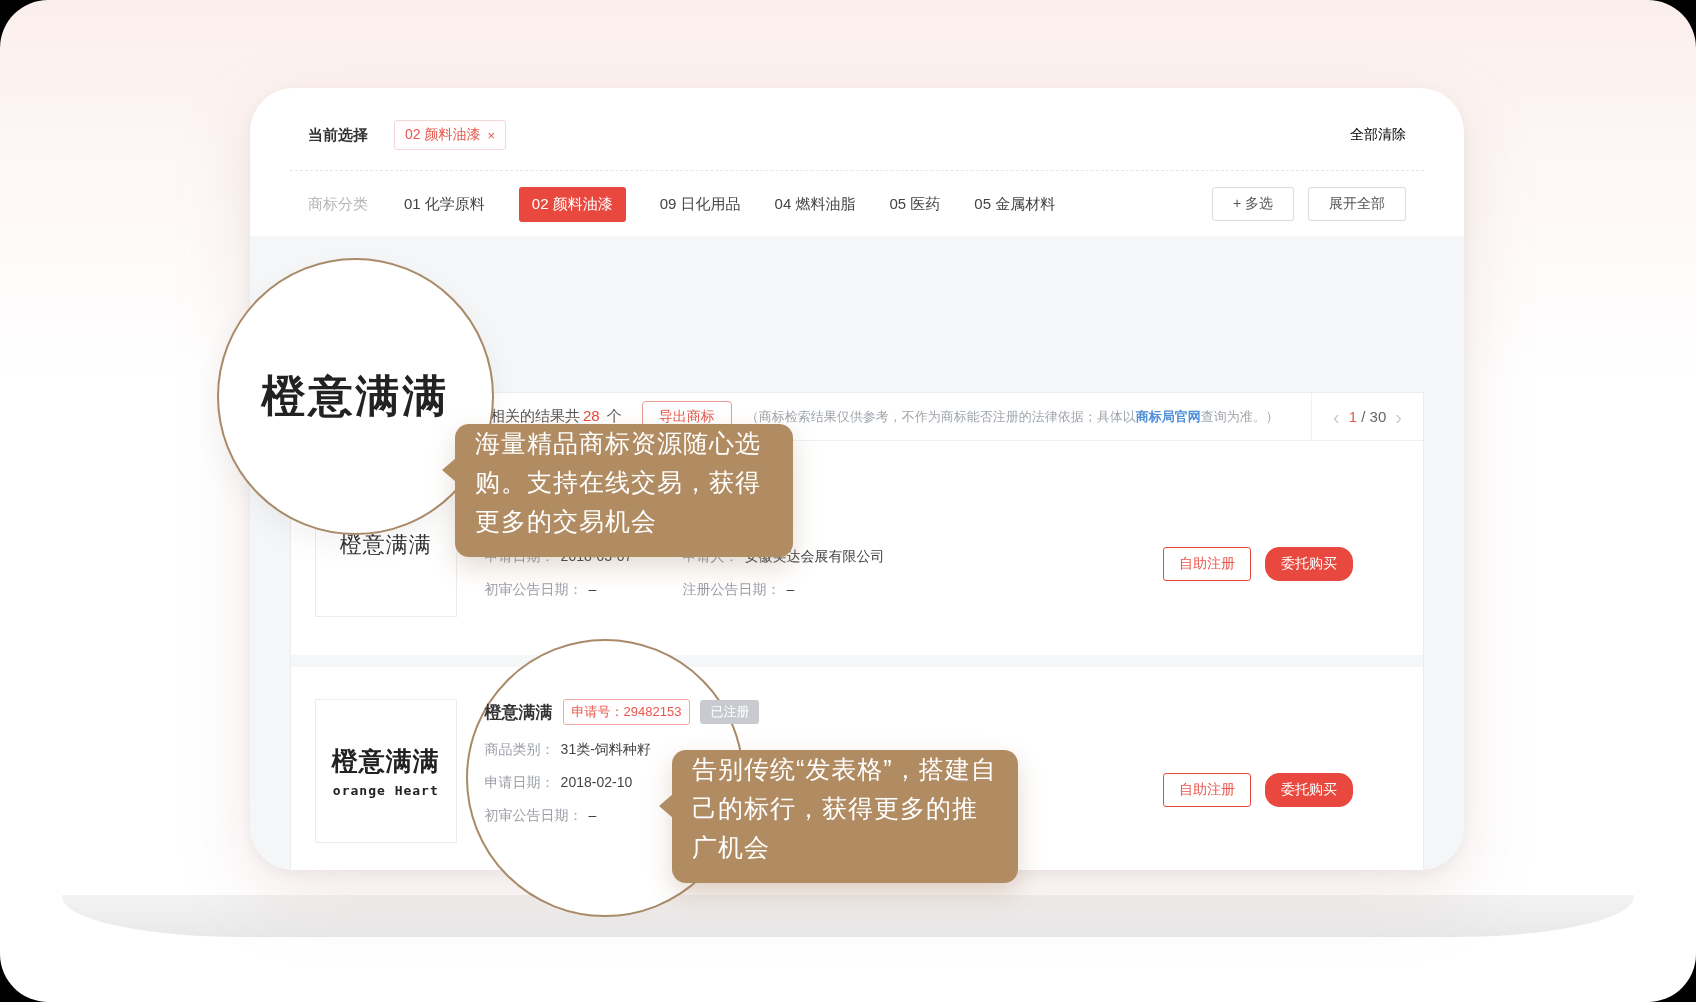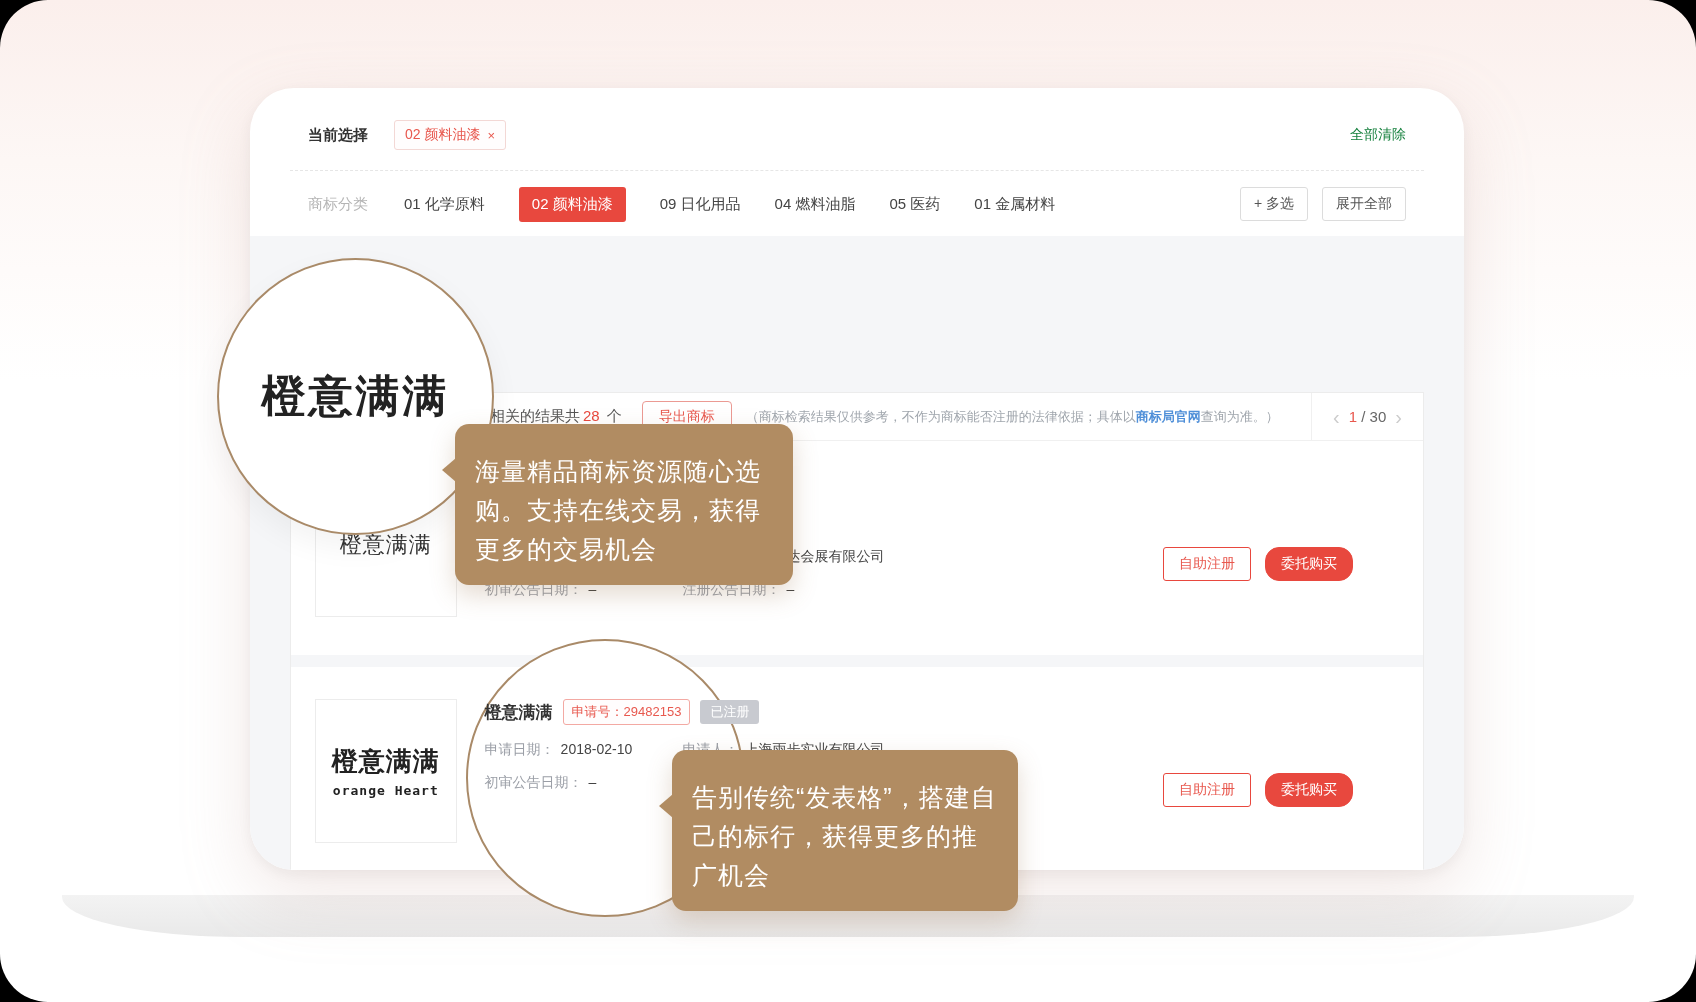--- a/index.html
+++ b/index.html
@@ -18,31 +18,31 @@
             background:#fff; border-radius:44px; overflow:hidden;
             box-shadow:0 24px 70px rgba(190,150,140,.22), 0 4px 14px rgba(0,0,0,.05); }
 
   .filter-row { position:absolute; left:58px; right:58px; top:30px; height:34px;
                 display:flex; align-items:center; }
   .cur-label { font-size:15px; font-weight:600; color:#333; }
   .chip { margin-left:26px; display:inline-flex; align-items:center; gap:7px;
           border:1px solid #f3d8d5; background:#fffdfd; color:#e8584e;
           font-size:14px; padding:5px 10px; border-radius:3px; }
   .chip-x { font-size:13px; cursor:pointer; }
-  .clear-all { margin-left:auto; font-size:14px; color:#15803d; cursor:pointer; }
+  .clear-all { margin-left:auto; font-size:14px; color:#000000; cursor:pointer; }
   .dashed { position:absolute; left:40px; right:40px; top:82px; border-top:1px dashed #e6e6e6; }
 
   .cat-row { position:absolute; left:58px; right:58px; top:98px; height:36px;
              display:flex; align-items:center; }
   .cat-label { font-size:15px; color:#b5b5b5; margin-right:36px; }
   .cat-item { font-size:15px; color:#444; margin-right:34px; cursor:pointer; white-space:nowrap; }
   .cat-item.sel { background:#e8483e; color:#fff; padding:8px 13px; border-radius:3px; }
   .cat-spacer { flex:1; }
   .cat-btn { border:1px solid #dcdcdc; background:#fff; color:#555; font-size:14px;
-             padding:7px 13px; border-radius:3px; margin-left:14px; cursor:pointer; white-space:nowrap; }
+             padding:7px 20px; border-radius:3px; margin-left:14px; cursor:pointer; white-space:nowrap; }
 
   .lower { position:absolute; left:0; right:0; top:148px; bottom:0; background:#f5f6f8; }
   .panel { position:absolute; left:40px; right:40px; top:156px; height:900px;
            background:#fff; border:1px solid #ececec; }
 
   .panel-head { display:flex; align-items:center; height:48px; border-bottom:1px solid #f0f0f0;
                 padding-left:24px; }
   .res-text { font-size:15px; color:#555; white-space:nowrap; }
   .res-count { color:#e8483e; margin:0 3px; }
   .export-btn { margin-left:20px; border:1px solid #eb9a93; color:#e8584e; background:#fff;
@@ -87,21 +87,21 @@
 
   
   .circle { position:absolute; border-radius:50%; background:#fff; border:2px solid #a98a68; }
   .circle1 { left:217px; top:258px; width:277px; height:277px; z-index:15;
              display:flex; align-items:center; justify-content:center;
              box-shadow:0 12px 30px rgba(0,0,0,.05); }
   .circle1 .big { font-size:44px; font-weight:600; color:#222; letter-spacing:3px; white-space:nowrap; }
   .circle2 { left:466px; top:639px; width:278px; height:278px; z-index:1; }
 
   .tooltip { position:absolute; z-index:20; background:#b18c62; color:#fff; border-radius:14px;
-             padding:28px 20px 16px; font-size:25px; line-height:39px; letter-spacing:1px;
+             padding:0 20px 16px; font-size:25px; line-height:39px; letter-spacing:1px;
              box-shadow:0 10px 24px rgba(150,110,70,.25); }
   .tooltip .arrow { position:absolute; left:-13px; width:0; height:0;
                     border-top:12px solid transparent; border-bottom:12px solid transparent;
                     border-right:14px solid #b18c62; }
   .tooltip1 { left:455px; top:424px; width:338px; }
   .tooltip1 .arrow { top:34px; }
   .tooltip2 { left:672px; top:750px; width:346px; }
   .tooltip2 .arrow { top:44px; }
 </style>
 </head>
@@ -122,21 +122,21 @@
     </div>
     <div class="dashed"></div>
 
     <div class="cat-row">
       <span class="cat-label">商标分类</span>
       <span class="cat-item">01 化学原料</span>
       <span class="cat-item sel">02 颜料油漆</span>
       <span class="cat-item">09 日化用品</span>
       <span class="cat-item">04 燃料油脂</span>
       <span class="cat-item">05 医药</span>
-      <span class="cat-item">01 金属材料</span>
+      <span class="cat-item">05 金属材料</span>
       <span class="cat-spacer"></span>
       <button class="cat-btn">+ 多选</button>
       <button class="cat-btn">展开全部</button>
     </div>
 
     <div class="lower">
       <div class="panel">
 
         <div class="panel-head">
           <span class="res-text"><span>当前分类检索到“橙意满满”相关的结果共</span><span class="res-count">28</span> <span>个</span></span>
@@ -179,20 +179,21 @@
             <span class="tm-text kai">橙意满满</span>
             <span class="tm-sub">orange Heart</span>
           </div>
           <div class="row-details">
             <div class="r-line1">
               <span class="tm-name">橙意满满</span>
               <span class="badge-no"><span>申请号：</span><span>29482153</span></span>
               <span class="badge-status registered">已注册</span>
             </div>
             <div class="r-grid">
+              <span class="cell span2"><span class="lb">商品类别：</span><span class="vl">31类-饲料种籽</span></span>
               <span class="cell"><span class="lb">申请日期：</span><span class="vl">2018-02-10</span></span>
               <span class="cell"><span class="lb">申请人：</span><span class="vl">上海雨步实业有限公司</span></span>
               <span class="cell"><span class="lb">初审公告日期：</span><span class="vl">–</span></span>
               <span class="cell"><span class="lb">注册公告日期：</span><span class="vl">–</span></span>
             </div>
           </div>
           <div class="row-actions">
             <button class="btn-outline">自助注册</button>
             <button class="btn-solid">委托购买</button>
           </div>

